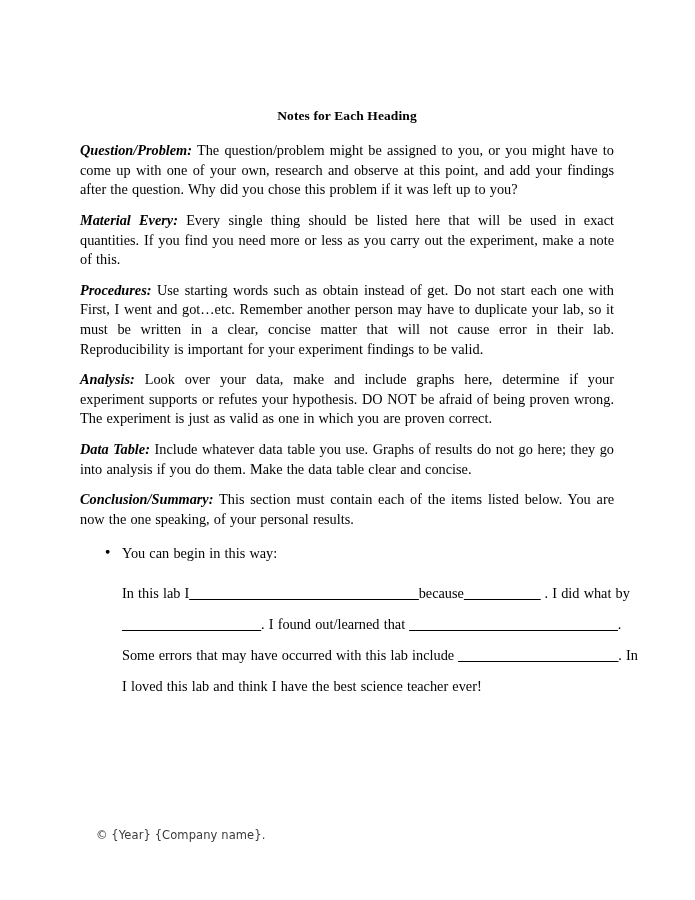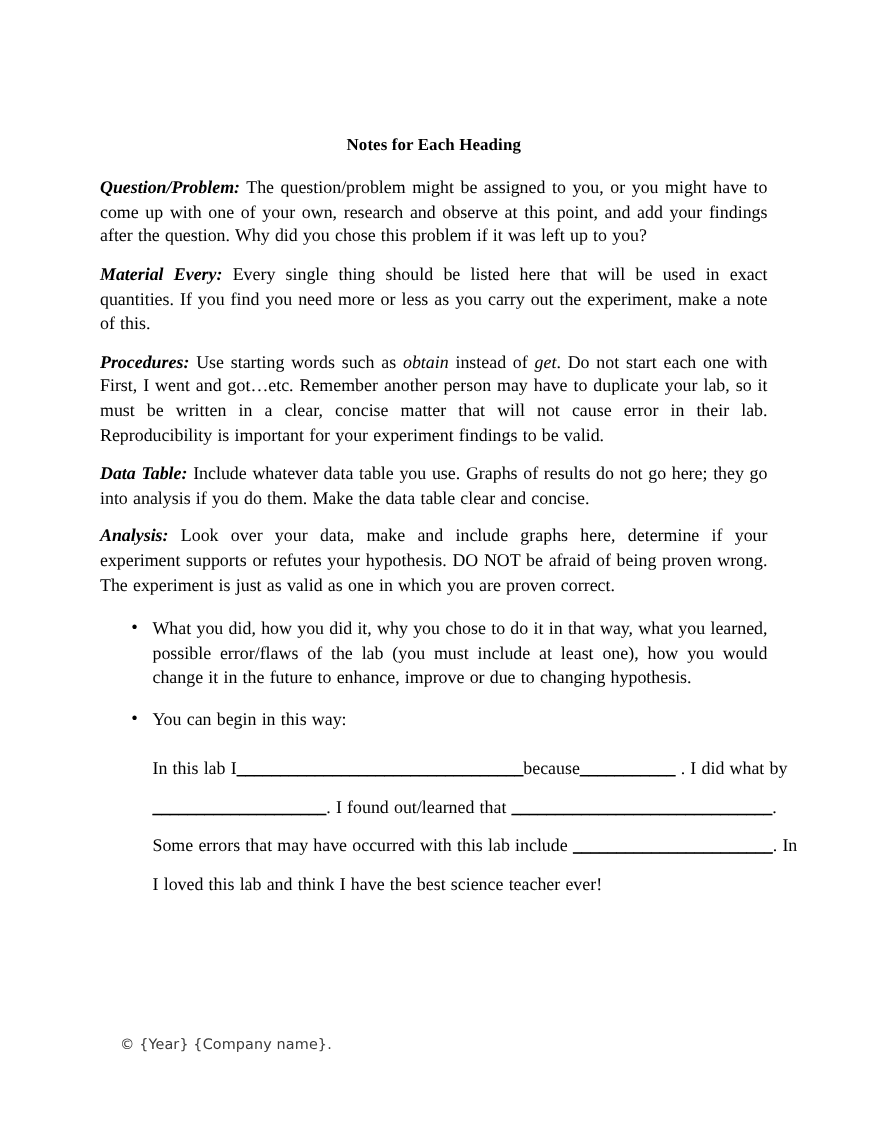--- a/index.html
+++ b/index.html
@@ -43,21 +43,20 @@
     text-align: justify;
     text-justify: inter-word;
     margin: 0 0 11px 0;
     word-spacing: 0.6px;
   }
   .lbl {
     font-weight: bold;
     font-style: italic;
   }
   .it {
-    font-style: italic;
   }
   ul.bullets {
     list-style: none;
     margin: 15px 0 0 0;
     padding: 0;
   }
   ul.bullets > li {
     position: relative;
     padding-left: 42px;
     font-size: 14.3px;
@@ -107,26 +106,27 @@
 <div class="page">
 
   <div class="content">
 
     <h1 class="doc-title">Notes for Each Heading</h1>
 
     <div>
         <p class="para"><span class="lbl">Question/Problem:</span> The question/problem  might  be assigned  to you, or you might  have to come up with one of your own, research and observe at this point, and add your findings  after the question.  Why did  you chose this  problem  if it was left  up to you?</p>
         <p class="para"><span class="lbl">Material Every:</span> Every  single  thing  should  be listed  here that  will  be used in exact quantities.  If you find  you need more or less as you carry out the experiment,  make a note of this.</p>
         <p class="para"><span class="lbl">Procedures:</span> Use starting  words such as <span class="it">obtain</span> instead of <span class="it">get</span>. Do not start each one with First, I went and got…etc. Remember  another  person may have to duplicate  your lab, so it must be written  in a clear, concise matter that will  not cause error in their  lab. Reproducibility  is important  for your experiment  findings  to be valid.</p>
+        <p class="para"><span class="lbl">Analysis:</span> Look over your data, make and include  graphs here, determine  if your experiment supports or refutes  your hypothesis.  DO NOT be afraid  of being  proven  wrong. The experiment is just as valid  as one in which  you are proven correct.</p>
         <p class="para"><span class="lbl">Data Table:</span> Include  whatever  data table you use. Graphs  of results  do not go here; they  go into analysis  if you do them.  Make the data table clear and concise.</p>
-        <p class="para"><span class="lbl">Analysis:</span> Look over your data, make and include  graphs here, determine  if your experiment supports or refutes  your hypothesis.  DO NOT be afraid  of being  proven  wrong. The experiment is just as valid  as one in which  you are proven correct.</p>
+        <p class="para"><span class="lbl">Conclusion/Summary:</span> This  section must contain  each of the items  listed  below. You are now the one speaking,  of your personal results.</p>
       </div>
 
     <ul class="bullets">
-        <li><span class="bullet-dot">•</span><span>What you did, how you did it, why you chose to do it in that  way, what you learned, possible  error/flaws  of the lab (you must  include  at least one), how  you would  change it in the future  to enhance,  improve  or due to changing  hypothesis.</span></li>
+        <li><span class="bullet-dot">•</span></li>
         <li class="no-justify"><span class="bullet-dot">•</span><span>You can begin  in this  way:</span></li>
       </ul>
 
     <div class="blanks">
         <div class="blank-line"><span>In this  lab I</span><span class="u">_________________________________</span><span>because</span><span class="u">___________</span><span> . I did what  by</span></div>
         <div class="blank-line"><span class="u">____________________</span><span>. I found  out/learned  that </span><span class="u">______________________________</span><span>.</span></div>
         <div class="blank-line"><span>Some errors that may have occurred with this  lab include  </span><span class="u">_______________________</span><span>. In</span></div>
         <div class="blank-line"><span>I loved  this  lab and think  I have the best science  teacher ever!</span></div>
       </div>
 

